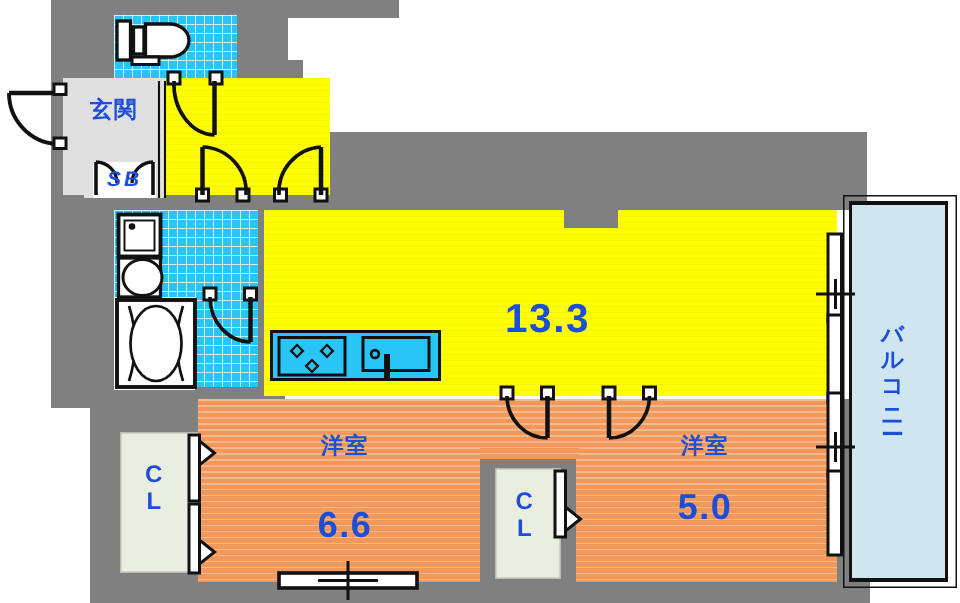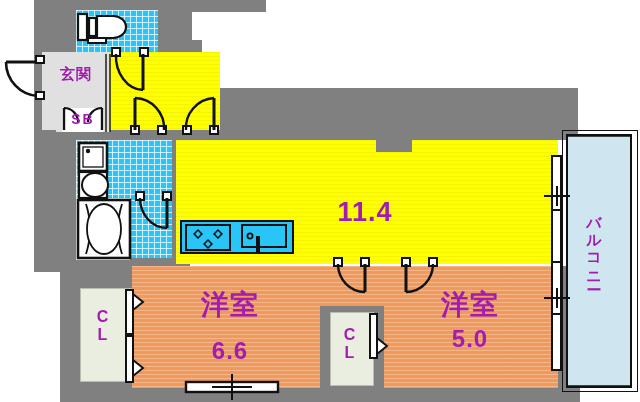--- a/index.html
+++ b/index.html
@@ -40,33 +40,33 @@
     background-image: repeating-linear-gradient(to bottom, rgba(0,0,0,.045) 0 1px, transparent 1px 4px);
   }
   .band-o {
     background-color:#f0995a;
     background-image: repeating-linear-gradient(to bottom, rgba(255,255,255,.30) 0 1px, transparent 1px 4px);
   }
 
   
   .lbl {
     position:absolute;
-    color:#a21caf;
+    color:#1d4ed8;
     font-family:"Liberation Sans", sans-serif;
     font-weight:bold;
     white-space:nowrap;
     line-height:1.04;
     text-align:center;
   }
   .lbl-ldk     { font-size:27px; letter-spacing:1px; }
   .lbl-num     { font-size:27px; letter-spacing:1px; }
-  .lbl-room    { font-size:28px; letter-spacing:1px; }
+  .lbl-room    { font-size:15px; letter-spacing:1px; }
   .lbl-roomnum { font-size:24px; letter-spacing:1px; }
   .lbl-genkan  { font-size:15px; letter-spacing:1px; }
-  .lbl-sb      { font-size:14px; letter-spacing:2px; }
+  .lbl-sb      { font-size:14px; letter-spacing:2px;font-style:italic; }
   .lbl-cl      { font-size:16px; letter-spacing:1px; line-height:1.12; }
   .lbl-balcony {
     font-size:15px; letter-spacing:2px;
     writing-mode: vertical-rl;
     text-orientation: upright;
     line-height:1.1;
   }
 
   svg.ov { position:absolute; left:0; top:0; width:640px; height:402px; pointer-events:none; }
 </style>
@@ -258,21 +258,21 @@
     <g>
       <line x1="566" y1="136" x2="632" y2="136" stroke="#111" stroke-width="1.4"></line>
       <line x1="566" y1="386" x2="632" y2="386" stroke="#111" stroke-width="1.4"></line>
     </g>
   </svg>
 
   <div class="lbl lbl-genkan" style="left:42px; top:66px; width:68px;">玄関</div>
 
   <div class="lbl lbl-sb" style="left:62px; top:112px; width:42px;">SB</div>
 
-  <div class="lbl lbl-num" style="left:300px; top:198px; width:130px;">11.4</div>
+  <div class="lbl lbl-num" style="left:300px; top:198px; width:130px;">13.3</div>
 
   <div class="lbl lbl-room" style="left:170px; top:290px; width:120px;">洋室</div>
   <div class="lbl lbl-roomnum" style="left:170px; top:327px; width:120px;margin-top:12px;">6.6</div>
 
   <div class="lbl lbl-room" style="left:410px; top:290px; width:120px;">洋室</div>
   <div class="lbl lbl-roomnum" style="left:410px; top:327px; width:120px;">5.0</div>
 
   <div class="lbl lbl-cl" style="left:80px; top:308px; width:46px;">
     <span>C<br>L</span>
   </div>

